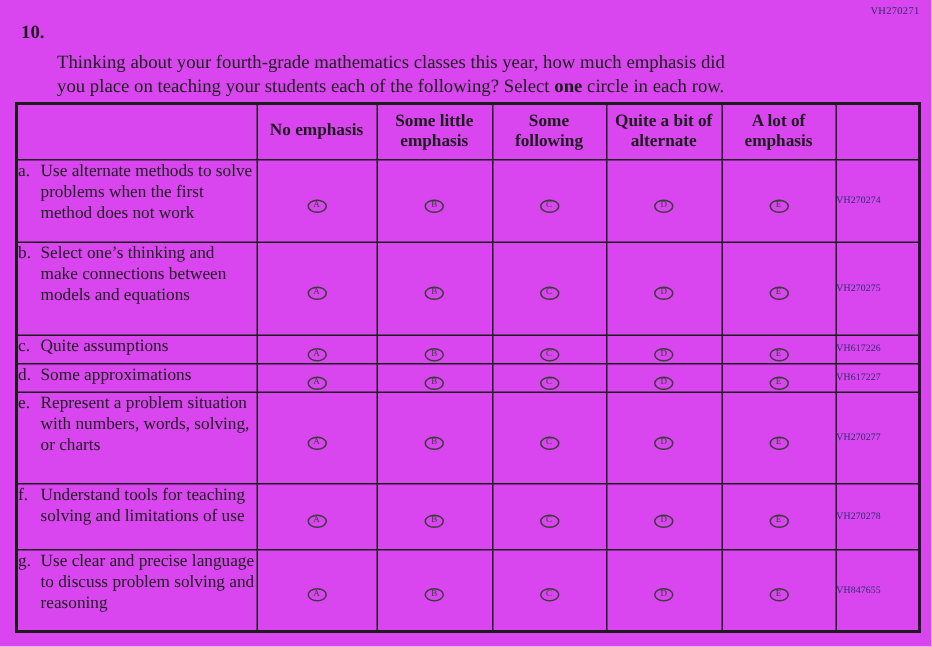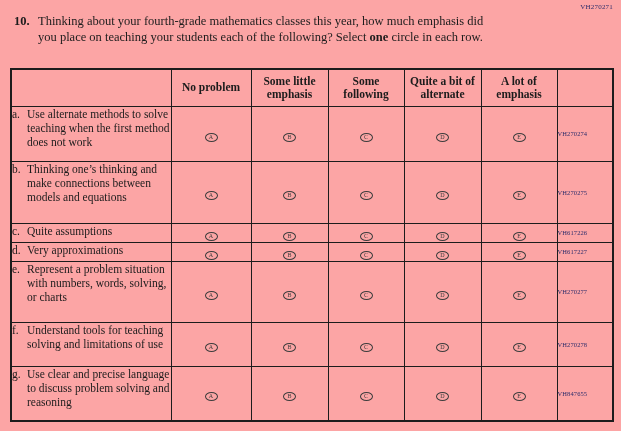--- a/index.html
+++ b/index.html
@@ -1,20 +1,20 @@
 <!DOCTYPE html>
 <html><head>
 <meta charset="utf-8">
 <style>
   html, body { margin: 0; padding: 0; background: #ffffff; }
   .page {
     position: relative;
     width: 621px;
     height: 431px;
-    background: #fca5a5;
+    background: #d946ef;
     font-family: "Liberation Serif", serif;
     color: #1c1c1c;
     overflow: hidden;
   }
   .page-code {
     position: absolute;
     top: 3px;
     right: 8px;
     font-size: 7px;
     letter-spacing: 0.2px;
@@ -26,21 +26,21 @@
     left: 14px;
     display: flex;
     font-size: 12.5px;
     line-height: 1.28;
   }
   .qnum {
     font-weight: bold;
     width: 24px;
     flex: 0 0 24px;
   }
-  .qtext { max-width: 462px; }
+  .qtext { max-width: 462px; margin-top: 20px; }
   .qtext b { font-weight: bold; }
 
   table.survey-table {
     position: absolute;
     left: 10px;
     top: 68px;
     width: 602px;
     border-collapse: collapse;
     table-layout: fixed;
     border: 2px solid #1c1c1c;
@@ -115,50 +115,50 @@
       <col style="width:80px">
         <col style="width:77px">
         <col style="width:76px">
         <col style="width:77px">
         <col style="width:76px">
       <col style="width:56px">
     </colgroup>
     <thead>
       <tr style="height:37px">
         <th></th>
-        <th>No problem</th>
+        <th>No emphasis</th>
         <th>Some little emphasis</th>
         <th>Some following</th>
         <th>Quite a bit of alternate</th>
         <th>A lot of emphasis</th>
         <th></th>
       </tr>
     </thead>
     <tbody>
 
       <tr style="height:55px">
         <td class="label-cell">
             <div class="label-inner">
               <span class="row-letter">a.</span>
-              <span class="row-label">Use alternate methods to solve teaching when the first method does not work</span>
+              <span class="row-label">Use alternate methods to solve problems when the first method does not work</span>
             </div>
           </td>
         <td class="bubble-cell"><span class="bubble"><i>A</i></span></td>
         <td class="bubble-cell"><span class="bubble"><i>B</i></span></td>
         <td class="bubble-cell"><span class="bubble"><i>C</i></span></td>
         <td class="bubble-cell"><span class="bubble"><i>D</i></span></td>
         <td class="bubble-cell"><span class="bubble"><i>E</i></span></td>
         <td class="code-cell">VH270274</td>
       </tr>
 
       <tr style="height:62px">
         <td class="label-cell">
             <div class="label-inner">
               <span class="row-letter">b.</span>
-              <span class="row-label">Thinking one’s thinking and make connections between models and equations</span>
+              <span class="row-label">Select one’s thinking and make connections between models and equations</span>
             </div>
           </td>
         <td class="bubble-cell"><span class="bubble"><i>A</i></span></td>
         <td class="bubble-cell"><span class="bubble"><i>B</i></span></td>
         <td class="bubble-cell"><span class="bubble"><i>C</i></span></td>
         <td class="bubble-cell"><span class="bubble"><i>D</i></span></td>
         <td class="bubble-cell"><span class="bubble"><i>E</i></span></td>
         <td class="code-cell">VH270275</td>
       </tr>
 
@@ -174,21 +174,21 @@
         <td class="bubble-cell"><span class="bubble"><i>C</i></span></td>
         <td class="bubble-cell"><span class="bubble"><i>D</i></span></td>
         <td class="bubble-cell"><span class="bubble"><i>E</i></span></td>
         <td class="code-cell">VH617226</td>
       </tr>
 
       <tr style="height:18px">
         <td class="label-cell">
             <div class="label-inner">
               <span class="row-letter">d.</span>
-              <span class="row-label">Very approximations</span>
+              <span class="row-label">Some approximations</span>
             </div>
           </td>
         <td class="bubble-cell"><span class="bubble"><i>A</i></span></td>
         <td class="bubble-cell"><span class="bubble"><i>B</i></span></td>
         <td class="bubble-cell"><span class="bubble"><i>C</i></span></td>
         <td class="bubble-cell"><span class="bubble"><i>D</i></span></td>
         <td class="bubble-cell"><span class="bubble"><i>E</i></span></td>
         <td class="code-cell">VH617227</td>
       </tr>
 

